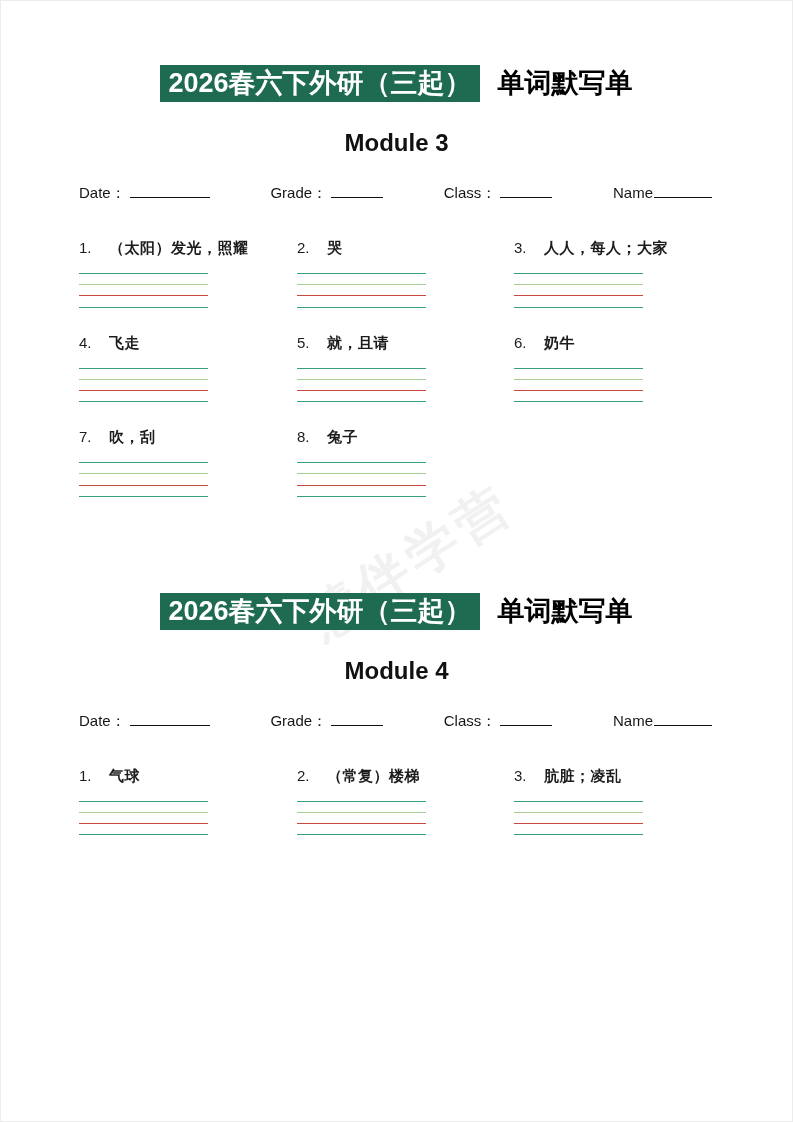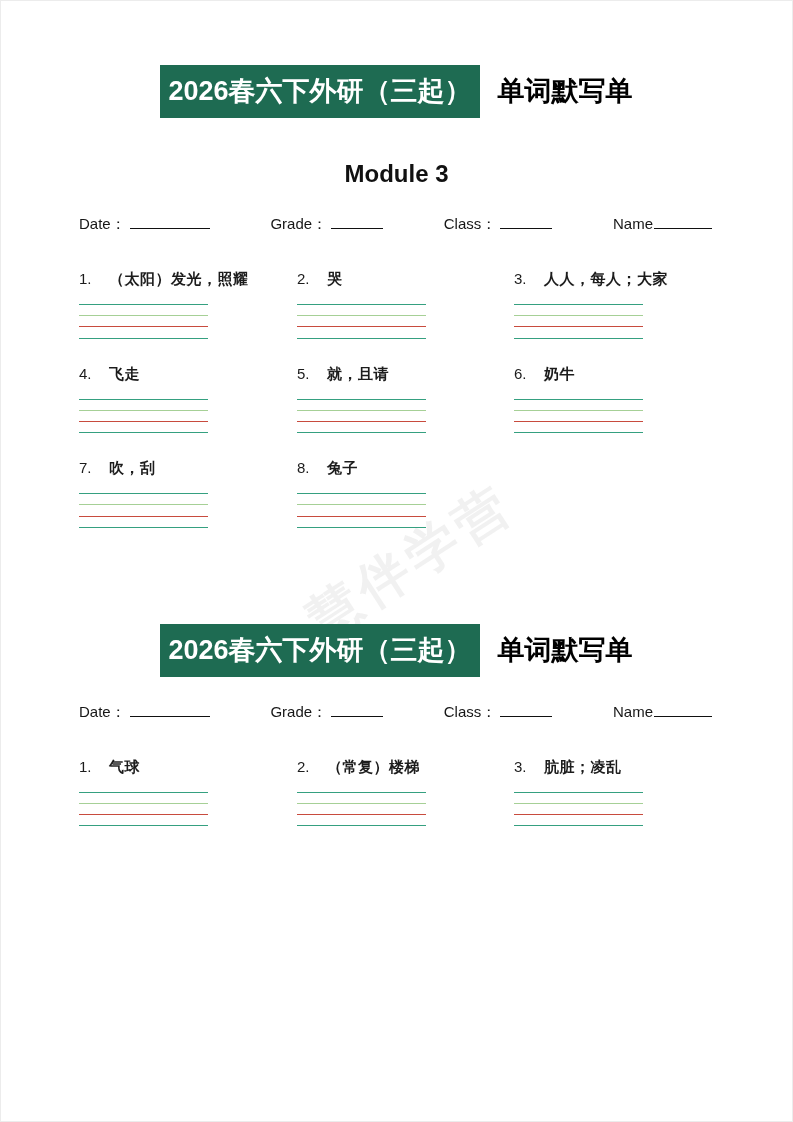--- a/index.html
+++ b/index.html
@@ -40,30 +40,30 @@
     text-align:center;
     font-size:27px;
     font-weight:bold;
     line-height:37px;
     white-space:nowrap;
   }
   .title-hl{
     display:inline-block;
     background:var(--title-bg,#1e6b52);
     color:var(--title-fg,#ffffff);
-    padding:8px 8px;
+    padding:0 8px;
   }
   .title-rest{
     display:inline-block;
     color:#000000;
     margin-left:18px;
   }
 
   .module{
-    margin-top:41px;
+    margin-top:26px;
     text-align:center;
     font-size:24px;
     font-weight:bold;
     line-height:30px;
     color:#111111;
   }
 
   .meta{
     display:flex;
     justify-content:space-between;
@@ -226,20 +226,21 @@
             <div class="gl"></div>
           </div>
         </div>
       </div>
   </section>
 
   <section class="sheet sheet-2">
     <div class="title-row">
       <span class="title-hl">2026春六下外研（三起）</span><span class="title-rest">单词默写单</span>
     </div>
+    <h2 class="module">Module 4</h2>
     <div class="meta">
       <span class="meta-field"><span>Date：</span><span class="blank blank-date"></span></span>
       <span class="meta-field"><span>Grade：</span><span class="blank blank-grade"></span></span>
       <span class="meta-field"><span>Class：</span><span class="blank blank-class"></span></span>
       <span class="meta-field"><span>Name</span><span class="blank blank-name"></span></span>
     </div>
     <div class="word-grid">
         <div class="word-item">
           <div class="word-head">
             <span class="word-num">1.</span>

